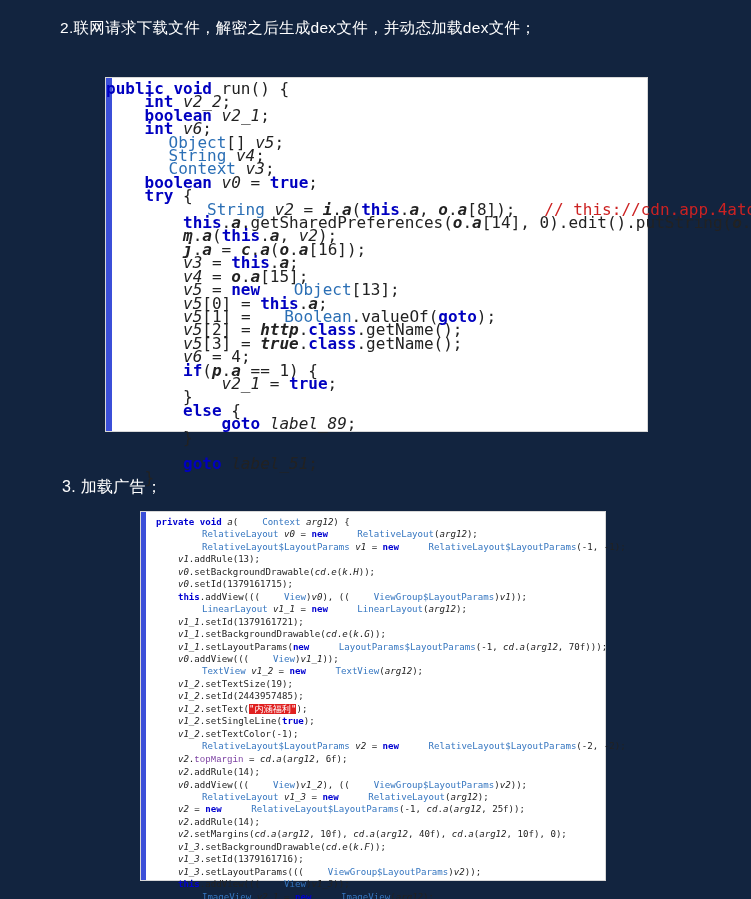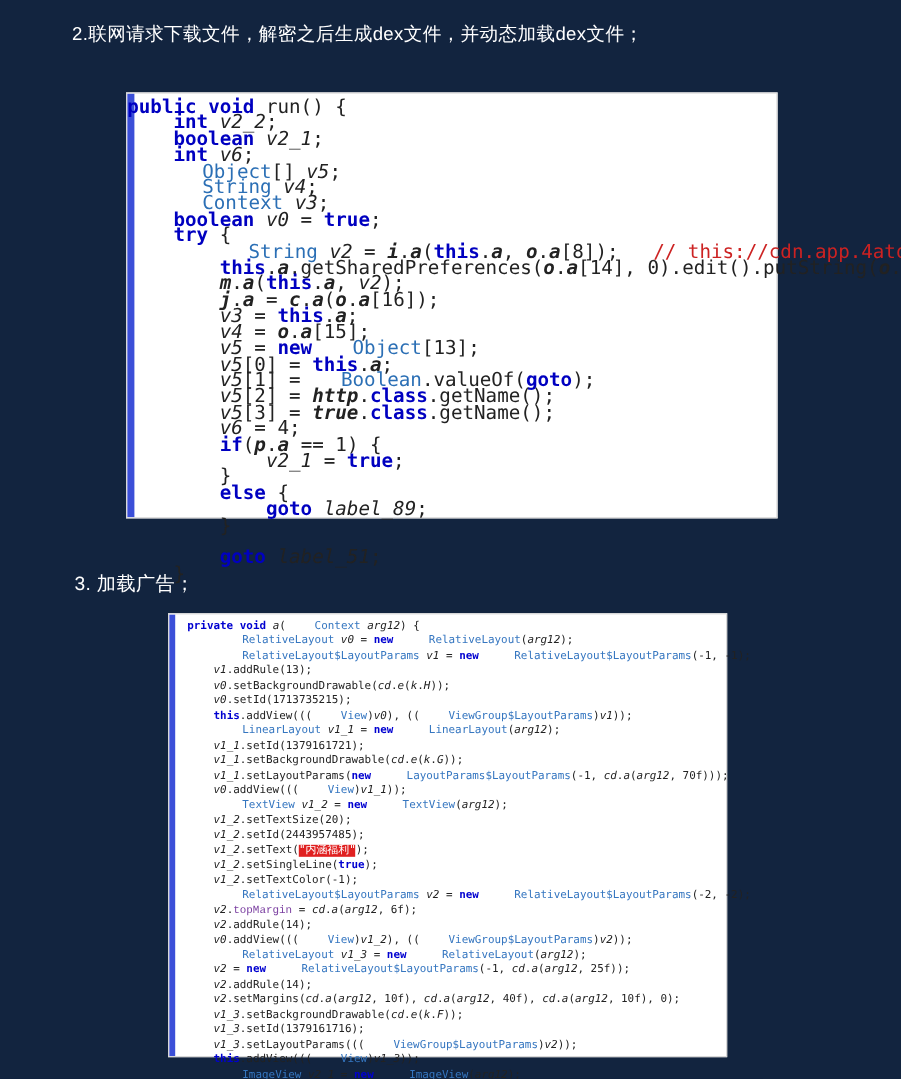--- a/index.html
+++ b/index.html
@@ -145,29 +145,29 @@
 
   <div class="code-card" id="code-card-2">
     <div class="gutter"></div>
   </div>
 
   <pre class="code" id="code-2"><span class="kw">private</span> <span class="kw">void</span> <span class="i">a</span>(<span class="type">Context</span> <span class="i">arg12</span>) {
     <span class="type">RelativeLayout</span> <span class="i">v0</span> = <span class="kw">new</span> <span class="type">RelativeLayout</span>(<span class="i">arg12</span>);
     <span class="type">RelativeLayout$LayoutParams</span> <span class="i">v1</span> = <span class="kw">new</span> <span class="type">RelativeLayout$LayoutParams</span>(-<span class="num">1</span>, -<span class="num">1</span>);
     <span class="i">v1</span>.addRule(<span class="num">13</span>);
     <span class="i">v0</span>.setBackgroundDrawable(<span class="i">cd</span>.<span class="i">e</span>(<span class="i">k</span>.<span class="i">H</span>));
-    <span class="i">v0</span>.setId(<span class="num">1713735215</span>);
+    <span class="i">v0</span>.setId(<span class="num">1379161715</span>);
     <span class="kw">this</span>.addView(((<span class="type">View</span>)<span class="i">v0</span>), ((<span class="type">ViewGroup$LayoutParams</span>)<span class="i">v1</span>));
     <span class="type">LinearLayout</span> <span class="i">v1_1</span> = <span class="kw">new</span> <span class="type">LinearLayout</span>(<span class="i">arg12</span>);
     <span class="i">v1_1</span>.setId(<span class="num">1379161721</span>);
     <span class="i">v1_1</span>.setBackgroundDrawable(<span class="i">cd</span>.<span class="i">e</span>(<span class="i">k</span>.<span class="i">G</span>));
     <span class="i">v1_1</span>.setLayoutParams(<span class="kw">new</span> <span class="type">LayoutParams$LayoutParams</span>(-<span class="num">1</span>, <span class="i">cd</span>.<span class="i">a</span>(<span class="i">arg12</span>, <span class="num">70f</span>)));
     <span class="i">v0</span>.addView(((<span class="type">View</span>)<span class="i">v1_1</span>));
     <span class="type">TextView</span> <span class="i">v1_2</span> = <span class="kw">new</span> <span class="type">TextView</span>(<span class="i">arg12</span>);
-    <span class="i">v1_2</span>.setTextSize(<span class="num">20</span>);
+    <span class="i">v1_2</span>.setTextSize(<span class="num">19</span>);
     <span class="i">v1_2</span>.setId(<span class="num">2443957485</span>);
     <span class="i">v1_2</span>.setText(<span class="mark">"内涵福利"</span>);
     <span class="i">v1_2</span>.setSingleLine(<span class="kw">true</span>);
     <span class="i">v1_2</span>.setTextColor(-<span class="num">1</span>);
     <span class="type">RelativeLayout$LayoutParams</span> <span class="i">v2</span> = <span class="kw">new</span> <span class="type">RelativeLayout$LayoutParams</span>(-<span class="num">2</span>, -<span class="num">2</span>);
     <span class="i">v2</span>.<span class="fld">topMargin</span> = <span class="i">cd</span>.<span class="i">a</span>(<span class="i">arg12</span>, <span class="num">6f</span>);
     <span class="i">v2</span>.addRule(<span class="num">14</span>);
     <span class="i">v0</span>.addView(((<span class="type">View</span>)<span class="i">v1_2</span>), ((<span class="type">ViewGroup$LayoutParams</span>)<span class="i">v2</span>));
     <span class="type">RelativeLayout</span> <span class="i">v1_3</span> = <span class="kw">new</span> <span class="type">RelativeLayout</span>(<span class="i">arg12</span>);
     <span class="i">v2</span> = <span class="kw">new</span> <span class="type">RelativeLayout$LayoutParams</span>(-<span class="num">1</span>, <span class="i">cd</span>.<span class="i">a</span>(<span class="i">arg12</span>, <span class="num">25f</span>));

